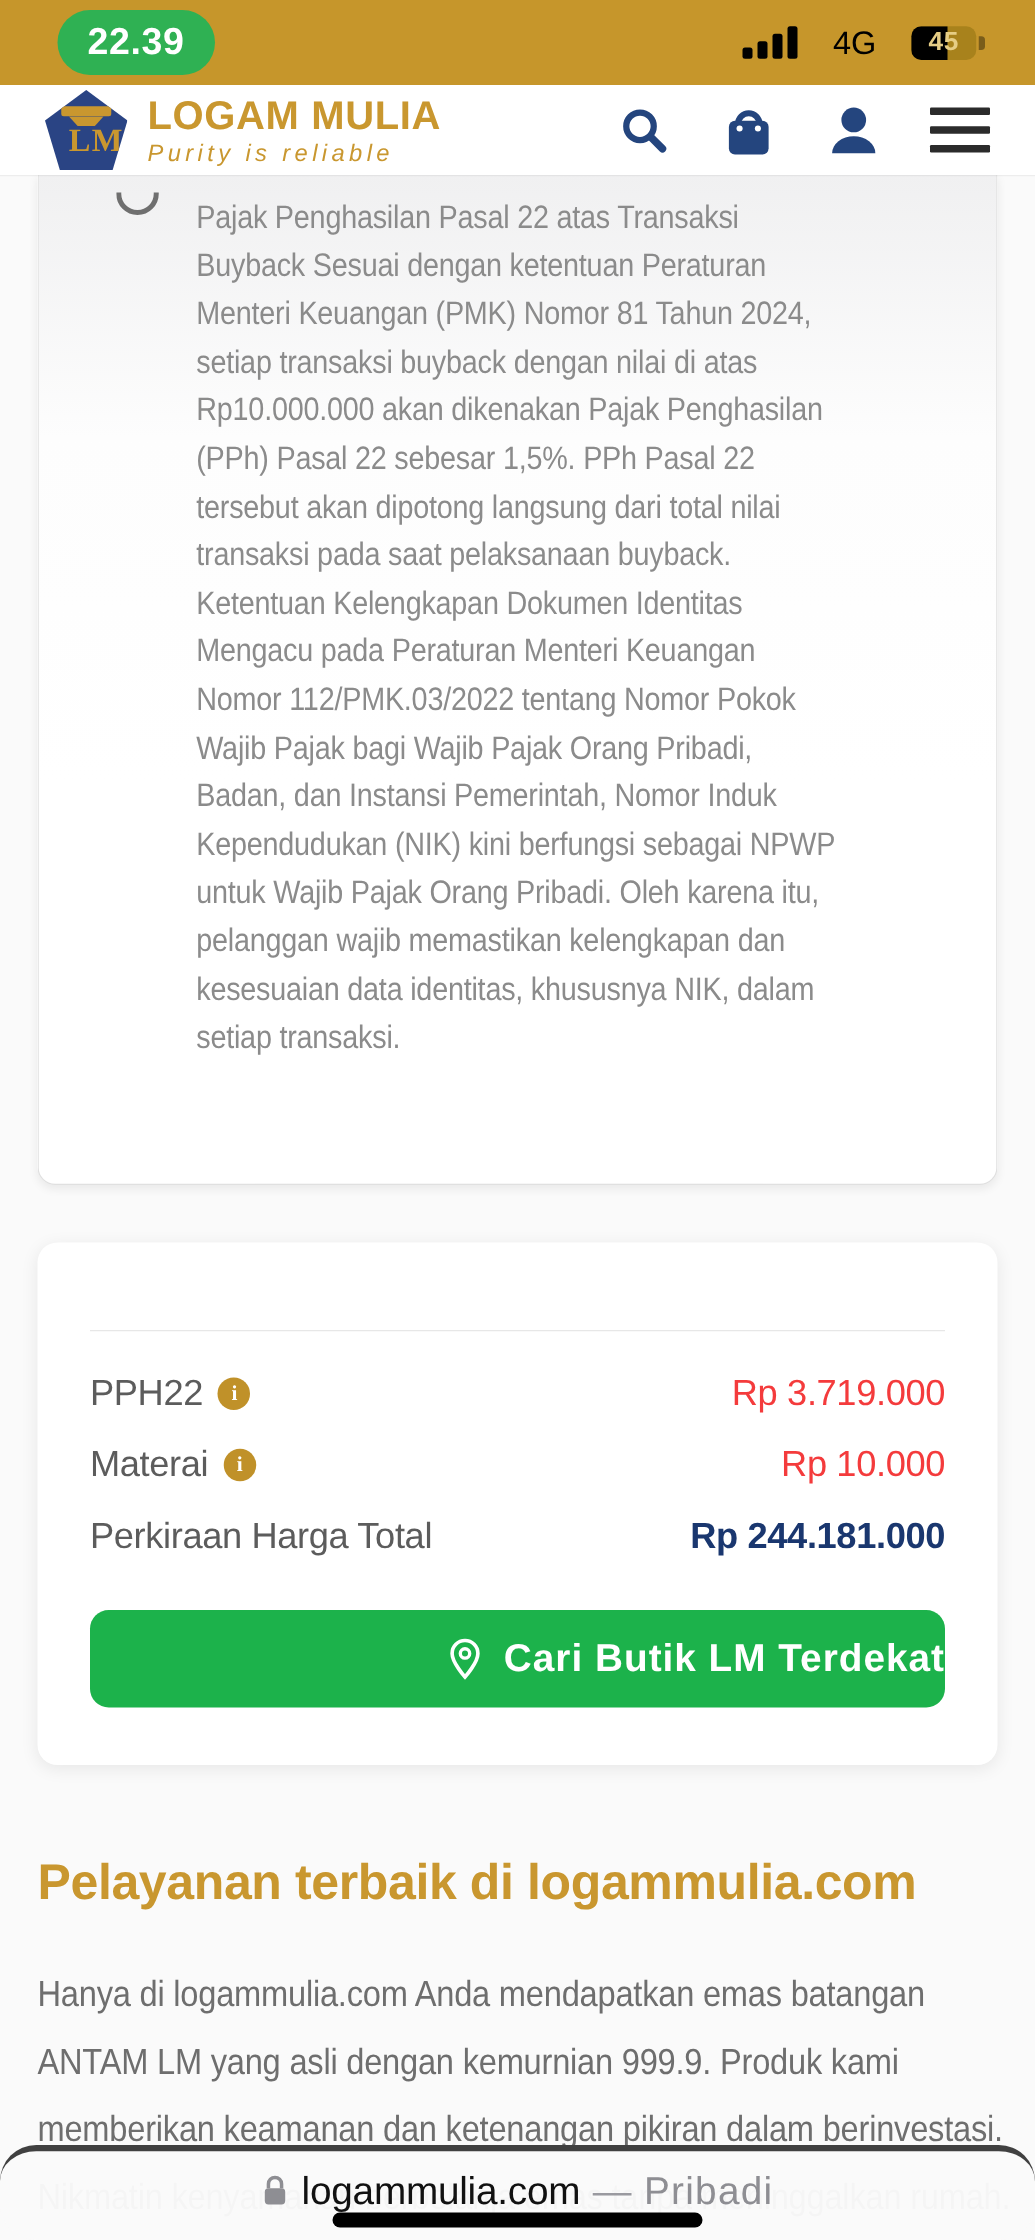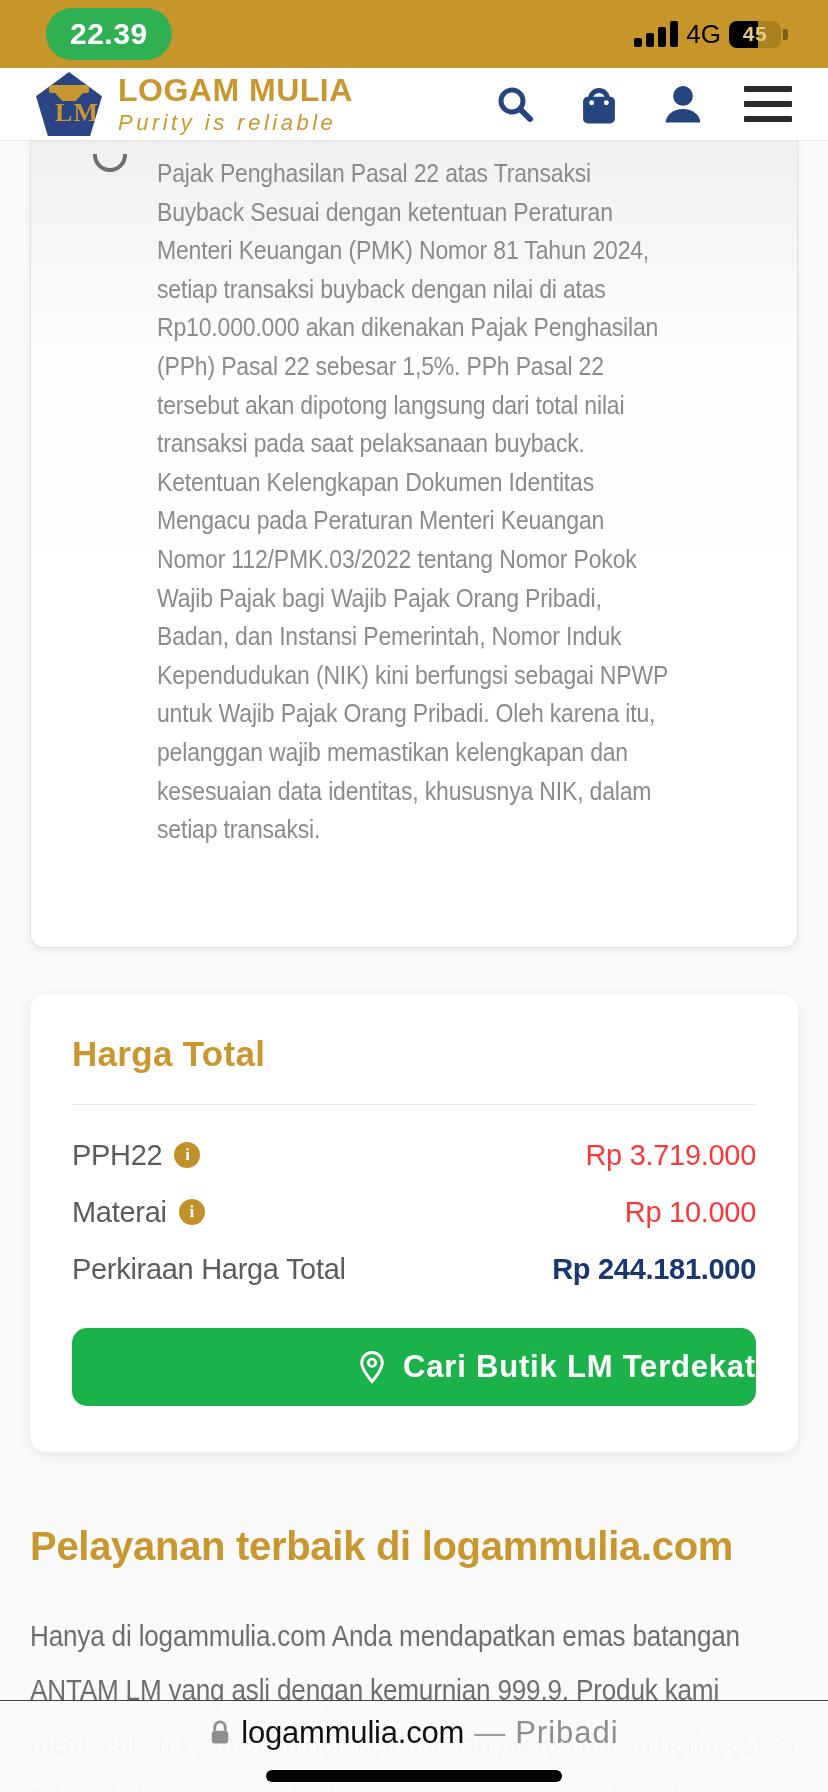--- a/index.html
+++ b/index.html
@@ -9,21 +9,21 @@
   }
   *{margin:0;padding:0;box-sizing:border-box;}
   html,body{width:828px;height:1792px;}
   body{font-family:"Liberation Sans","DejaVu Sans",sans-serif;background:#fff;}
   .phone{position:relative;width:828px;height:1792px;overflow:hidden;background:#fafafa;}
 
   
   .status-bar{height:68px;background:var(--status-gold);display:flex;align-items:center;justify-content:space-between;padding:0 40px 0 46px;}
   .time-pill{background:var(--pill-green);color:#fff;font-size:30px;font-weight:700;letter-spacing:.5px;
     padding:9px 24px;border-radius:30px;}
-  .status-right{display:flex;align-items:center;gap:4px;}
+  .status-right{display:flex;align-items:center;gap:24px;}
   .sig{display:flex;align-items:flex-end;gap:4px;height:26px;}
   .sig i{display:block;width:8px;background:#000;border-radius:2px;}
   .sig i:nth-child(1){height:9px;}.sig i:nth-child(2){height:14px;}.sig i:nth-child(3){height:20px;}.sig i:nth-child(4){height:26px;}
   .net{font-size:26px;color:#000;font-weight:500;margin:0 4px;}
   .battery-wrap{display:flex;align-items:center;}
   .battery{position:relative;width:52px;height:27px;border-radius:8px;background:#a8821c;overflow:hidden;}
   .battery-fill{position:absolute;left:0;top:0;bottom:0;width:55%;background:#000;}
   .battery-num{position:absolute;inset:0;display:flex;align-items:center;justify-content:center;
     color:#e6cd85;font-size:21px;font-weight:700;letter-spacing:.5px;}
   .battery-nub{width:5px;height:11px;background:rgba(0,0,0,.38);border-radius:0 3px 3px 0;margin-left:2px;}
@@ -34,21 +34,21 @@
   .brand{display:flex;align-items:center;gap:16px;}
   .logo-shield{width:66px;height:64px;background:#2A4484;clip-path:polygon(50% 0,100% 38%,82% 100%,18% 100%,0 38%);
     position:relative;flex:0 0 auto;}
   .crucible{position:absolute;left:50%;top:13px;transform:translateX(-50%);width:40px;height:8px;background:var(--brand-gold);border-radius:2px;}
   .crucible:after{content:"";position:absolute;left:6px;right:6px;top:8px;height:8px;background:var(--brand-gold);
     clip-path:polygon(0 0,100% 0,74% 100%,26% 100%);}
   .monogram{position:absolute;left:16px;right:0;bottom:8px;text-align:center;color:var(--brand-gold);
     font-family:"Liberation Serif","DejaVu Serif",serif;font-weight:700;font-size:26px;letter-spacing:1px;}
   .brand-text{display:flex;flex-direction:column;line-height:1;}
   .brand-name{color:var(--brand-gold);font-size:32px;font-weight:700;letter-spacing:.5px;}
-  .brand-tagline{color:var(--brand-gold);font-size:22px;font-style:italic;letter-spacing:3.5px;margin-top:6px;}
+  .brand-tagline{color:var(--brand-gold);font-size:19px;font-style:italic;letter-spacing:3.5px;margin-top:6px;}
   .header-actions{display:flex;align-items:center;gap:38px;}
   .hicon{display:flex;align-items:center;justify-content:center;width:46px;height:46px;cursor:pointer;}
   .burger{display:flex;flex-direction:column;gap:9px;width:48px;}
   .burger i{display:block;height:6px;background:#2b2b2b;border-radius:1px;}
 
   
   .content{position:relative;}
   .tax-card{margin:0 30px;background:linear-gradient(180deg,#f0f0f1 0%,#fdfdfd 26%,#fff 60%);
     border:1px solid #e0e0e0;border-top:none;border-radius:0 0 14px 14px;
     box-shadow:0 3px 8px rgba(0,0,0,.07);
@@ -74,22 +74,22 @@
   .v-total{color:var(--total-navy);font-weight:800;}
   .cta-btn{margin-top:42px;width:100%;height:78px;background:var(--button-green);border:none;border-radius:15px;
     color:#fff;font-size:31px;font-weight:700;letter-spacing:.8px;display:flex;align-items:center;justify-content:flex-end;
     gap:16px;cursor:pointer;font-family:inherit;}
 
   .promo-heading{margin:72px 30px 0;color:var(--brand-gold);font-size:40px;font-weight:800;letter-spacing:-.3px;}
   .promo-body{margin:40px 30px 0;color:var(--promo-gray);font-size:29px;line-height:54px;letter-spacing:-.2px;
     width:106%;transform:scaleX(.9);transform-origin:left top;}
 
   
-  .safari-bar{position:absolute;left:0;right:0;bottom:0;height:92px;background:rgba(250,250,250,.97);
-    border-top:1px solid #404040;z-index:10;}
+  .safari-bar{position:absolute;left:0;right:0;bottom:0;height:76px;background:rgba(250,250,250,.97);
+    border-top:5px solid #404040;z-index:10;border-radius:29px;}
   .url-row{display:flex;align-items:center;justify-content:center;gap:10px;margin-top:14px;cursor:pointer;}
   .url-domain{color:#111;font-size:31px;letter-spacing:-.2px;}
   .url-sep{color:#9a9aa0;font-size:31px;}
   .url-mode{color:#8E8E93;font-size:31px;letter-spacing:1px;}
   .home-indicator{position:absolute;left:50%;transform:translateX(-50%);bottom:10px;width:296px;height:12px;
     border-radius:7px;background:#000;cursor:grab;}
 </style>
 </head>
 <body>
 
@@ -158,21 +158,20 @@
   <div class="content">
 
     <div class="tax-card">
       <div class="tax-icon-clip">
         <div class="tax-icon"></div>
       </div>
       <p class="tax-text">Pajak Penghasilan Pasal 22 atas Transaksi Buyback Sesuai dengan ketentuan Peraturan Menteri Keuangan (PMK) Nomor 81 Tahun 2024, setiap transaksi buyback dengan nilai di atas Rp10.000.000 akan dikenakan Pajak Penghasilan (PPh) Pasal 22 sebesar 1,5%. PPh Pasal 22 tersebut akan dipotong langsung dari total nilai transaksi pada saat pelaksanaan buyback. Ketentuan Kelengkapan Dokumen Identitas Mengacu pada Peraturan Menteri Keuangan Nomor 112/PMK.03/2022 tentang Nomor Pokok Wajib Pajak bagi Wajib Pajak Orang Pribadi, Badan, dan Instansi Pemerintah, Nomor Induk Kependudukan (NIK) kini berfungsi sebagai NPWP untuk Wajib Pajak Orang Pribadi. Oleh karena itu, pelanggan wajib memastikan kelengkapan dan kesesuaian data identitas, khususnya NIK, dalam setiap transaksi.</p>
     </div>
 
     <div class="price-card">
-      <div class="price-title">Harga Total</div>
       <div class="price-divider"></div>
 
 
       <div class="price-row">
         <span class="price-label">
           <span>PPH22</span>
           <span class="info-badge">i</span>
         </span>
         <span class="v v-red">Rp 3.719.000</span>
       </div>

